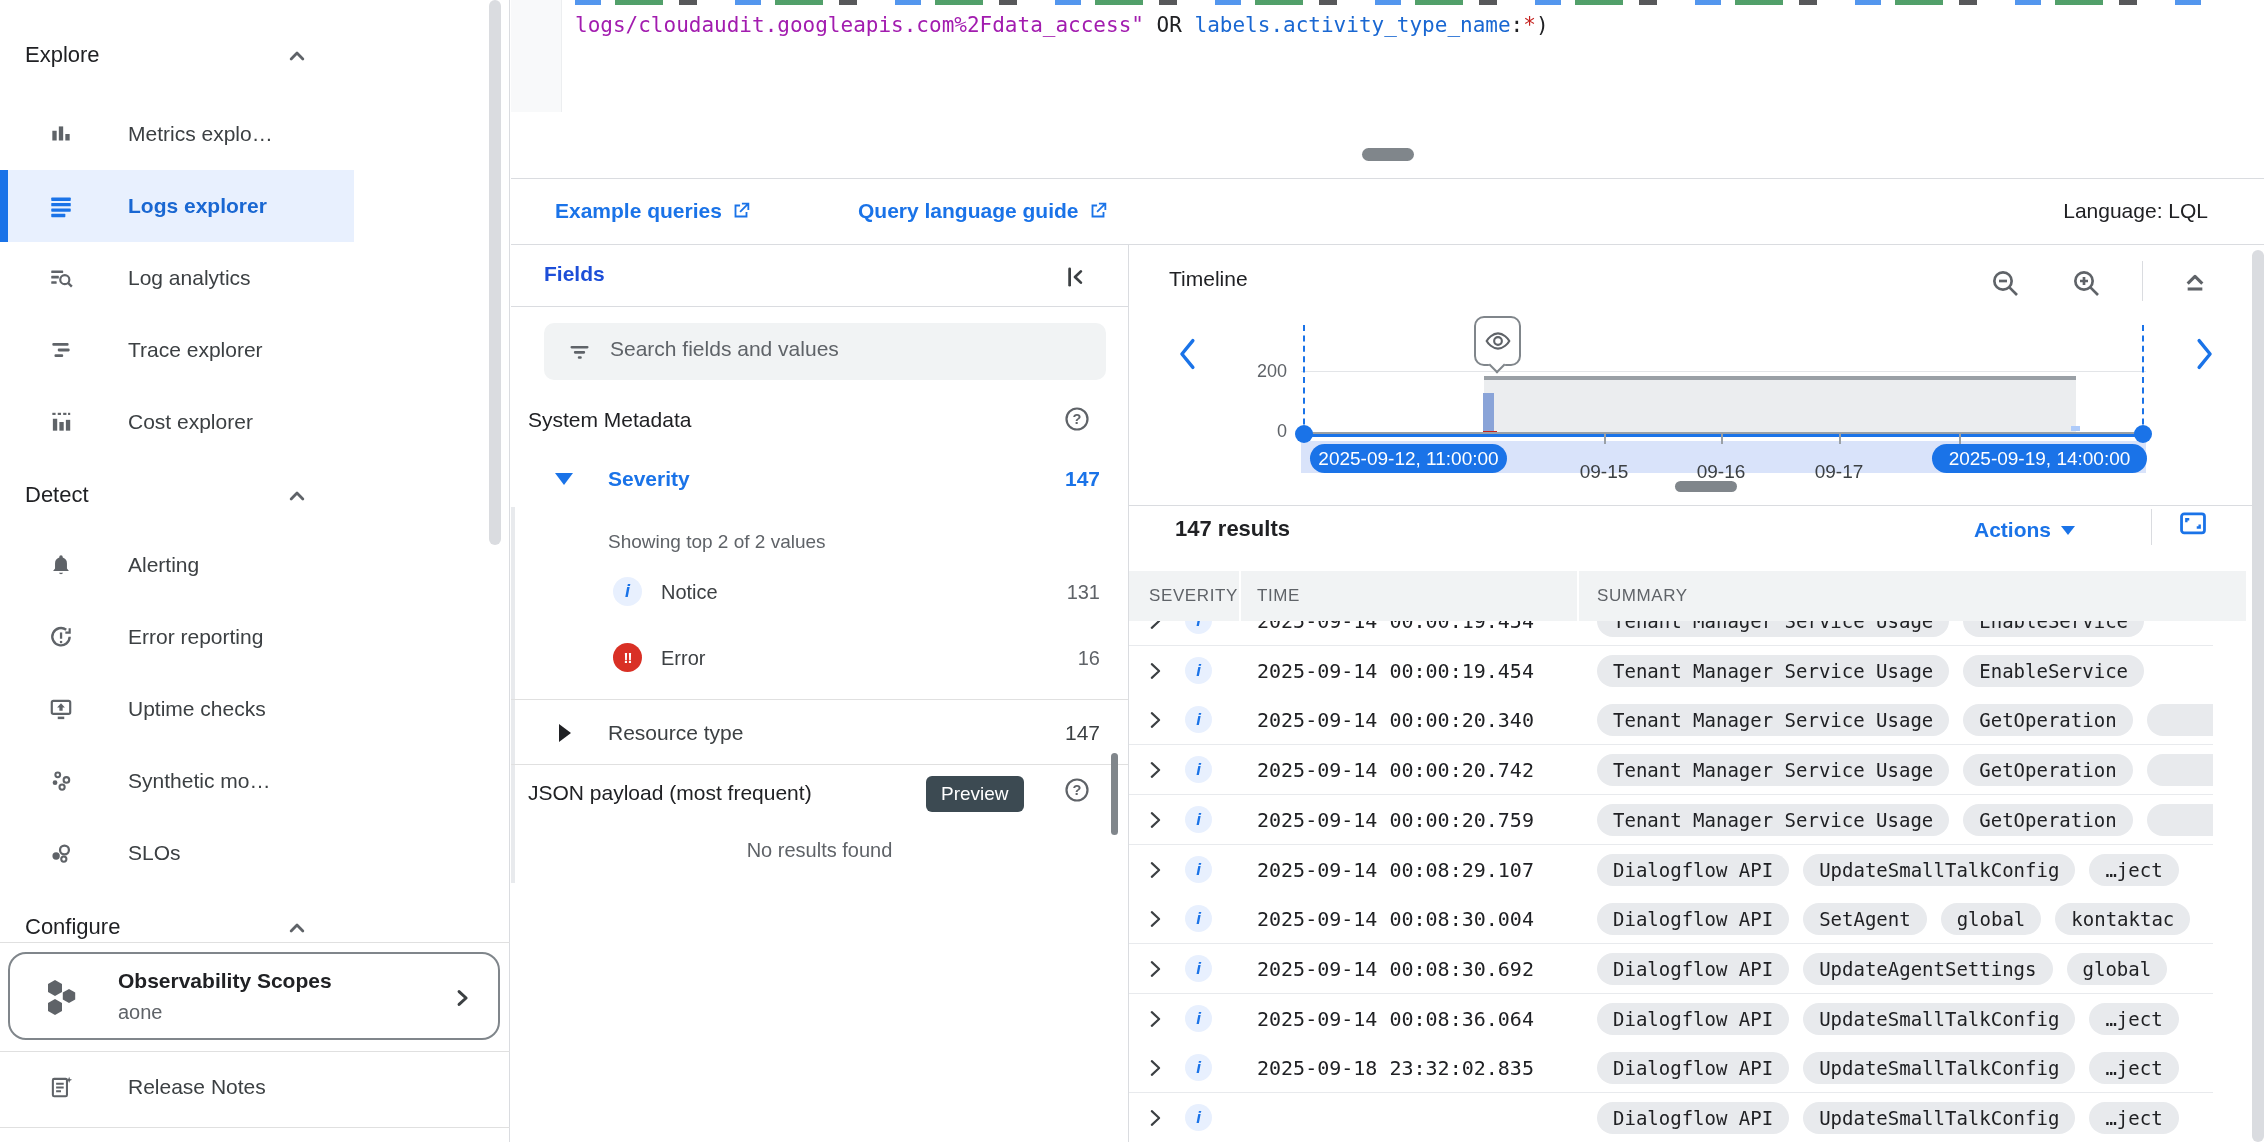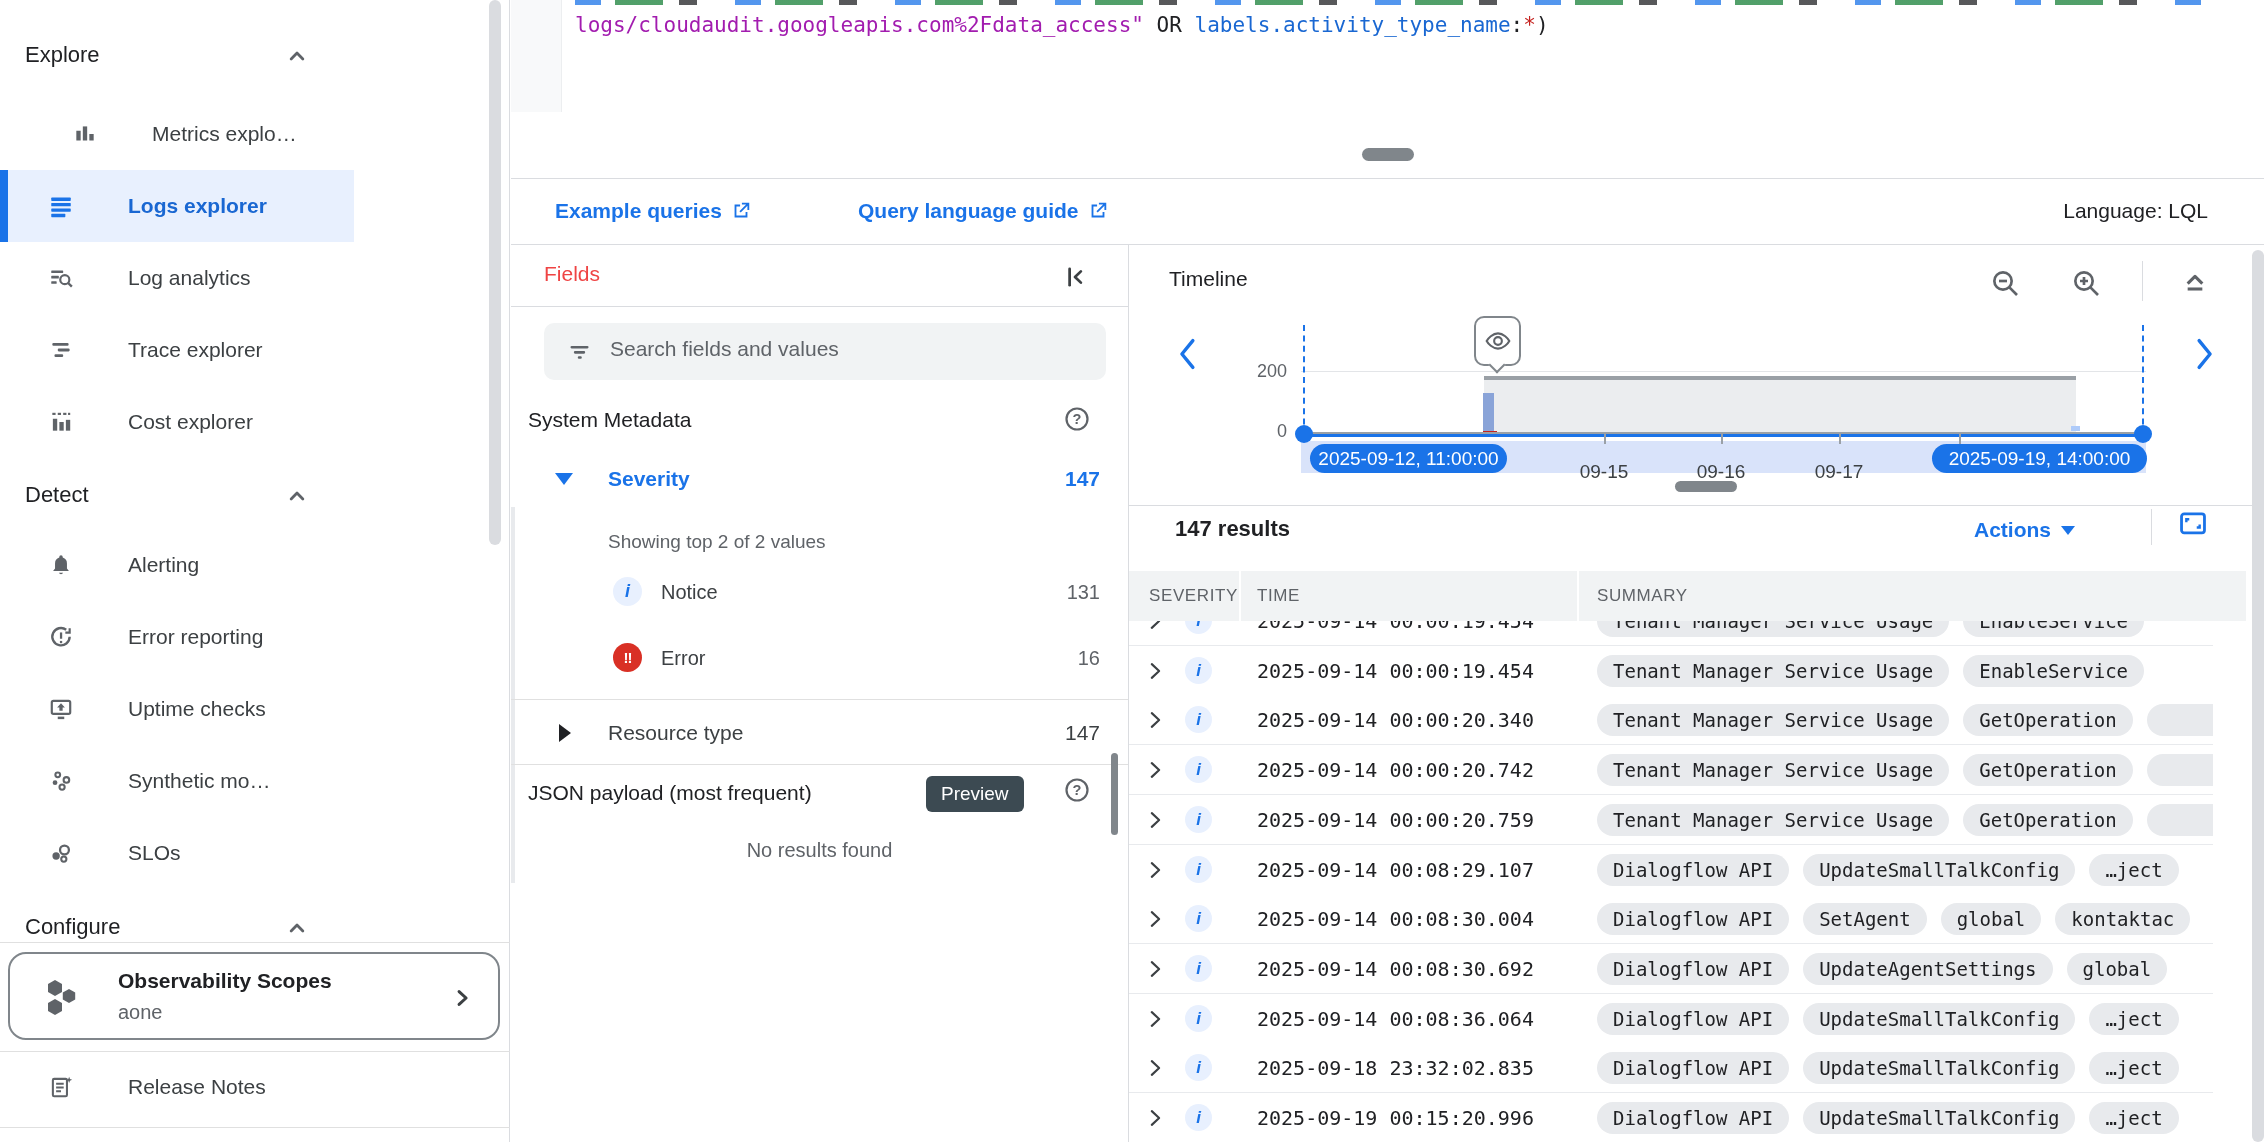--- a/index.html
+++ b/index.html
@@ -38,21 +38,21 @@
   .tok-green{color:#a21caf;} .tok-blue{color:#1967d2;} .tok-red{color:#c5221f;} .tok-plain{color:#202124;}
   .drag-pill { position:absolute; left:851px; top:148px; width:52px; height:13px; border-radius:7px; background:#80868b; cursor:row-resize; }
 
   
   .toolbar { position:absolute; left:511px; top:178px; width:1753px; height:67px; border-top:1px solid #dadce0; border-bottom:1px solid #dadce0; background:#fff; }
   .tb-link { position:absolute; top:20px; display:flex; align-items:center; gap:8px; color:#1a73e8; font-size:21px; font-weight:bold; cursor:pointer; }
   .tb-lang { position:absolute; right:56px; top:20px; font-size:21px; color:#202124; }
 
   
   .fields-panel { position:absolute; left:511px; top:245px; width:617px; height:897px; background:#fff; }
-  .fp-title { position:absolute; left:33px; top:17px; font-size:21px; font-weight:normal; color:#ef4444; }
+  .fp-title { position:absolute; left:33px; top:17px; font-size:21px; font-weight:bold; color:#1d4ed8; }
   .fp-collapse { position:absolute; left:548px; top:17px; width:30px; height:30px; cursor:pointer; }
   .fp-div1 { position:absolute; left:0; top:61px; width:617px; height:1px; background:#dadce0; }
   .fp-search { position:absolute; left:33px; top:78px; width:562px; height:57px; background:#f1f3f4; border-radius:10px; cursor:text; }
   .fp-search .ficon { position:absolute; left:22px; top:15px; width:27px; height:27px; }
   .fp-search .ph { position:absolute; left:66px; top:14px; font-size:21px; color:#5f6368; }
   .fp-sysmeta { position:absolute; left:17px; top:163px; font-size:21px; color:#202124; }
   .help-icon { position:absolute; width:28px; height:28px; cursor:pointer; }
   .tri-down { width:0; height:0; border-left:9px solid transparent; border-right:9px solid transparent; border-top:12px solid #1a73e8; }
   .tri-right { width:0; height:0; border-top:9px solid transparent; border-bottom:9px solid transparent; border-left:12px solid #202124; }
   .fp-sev-label { position:absolute; left:97px; top:222px; font-size:21px; font-weight:bold; color:#1a73e8; cursor:pointer; }
@@ -127,21 +127,21 @@
   </div>
   <div>
       <div class="sec-h" style="top: 34px;">
         <div class="sec-label">Explore</div>
         <div class="sec-chev">
           <svg viewBox="0 0 24 24" width="28" height="28" fill="none" stroke="#5f6368" stroke-width="2.4" stroke-linecap="round" stroke-linejoin="round">
             <path d="M7 14.5l5-5 5 5"></path>
           </svg>
         </div>
       </div>
-      <div class="nav-item" style="top: 98px; margin-left: 24px;">
+      <div class="nav-item" style="top: 98px;">
         <div class="nav-icon">
           <svg viewBox="0 0 24 24" width="26" height="26" fill="#5f6368">
             <rect x="4" y="9" width="4" height="9"></rect>
             <rect x="10" y="5" width="4" height="13"></rect>
             <rect x="16" y="12" width="4" height="6"></rect>
           </svg>
         </div>
         <div class="nav-label">Metrics explo…</div>
       </div>
       <div class="nav-item selected" style="top: 170px;">
@@ -617,21 +617,20 @@
           <span class="chip">…ject</span>
         </div>
       </div>
       <div class="trow" style="top: 472px;">
         <div class="rchev">
           <svg viewBox="0 0 24 24" width="22" height="22" fill="none" stroke="#3c4043" stroke-width="2.3" stroke-linecap="round" stroke-linejoin="round">
             <path d="M8.5 4.5l8 7.5-8 7.5"></path>
           </svg>
         </div>
         <div class="ibadge"></div>
-        <div class="ttime">2025-09-19 00:15:20.996</div>
         <div class="chips">
           <span class="chip">Dialogflow API</span>
           <span class="chip">UpdateSmallTalkConfig</span>
           <span class="chip">…ject</span>
         </div>
       </div>
     </div>
 </div>
 
 <div class="win-scroll"></div>

